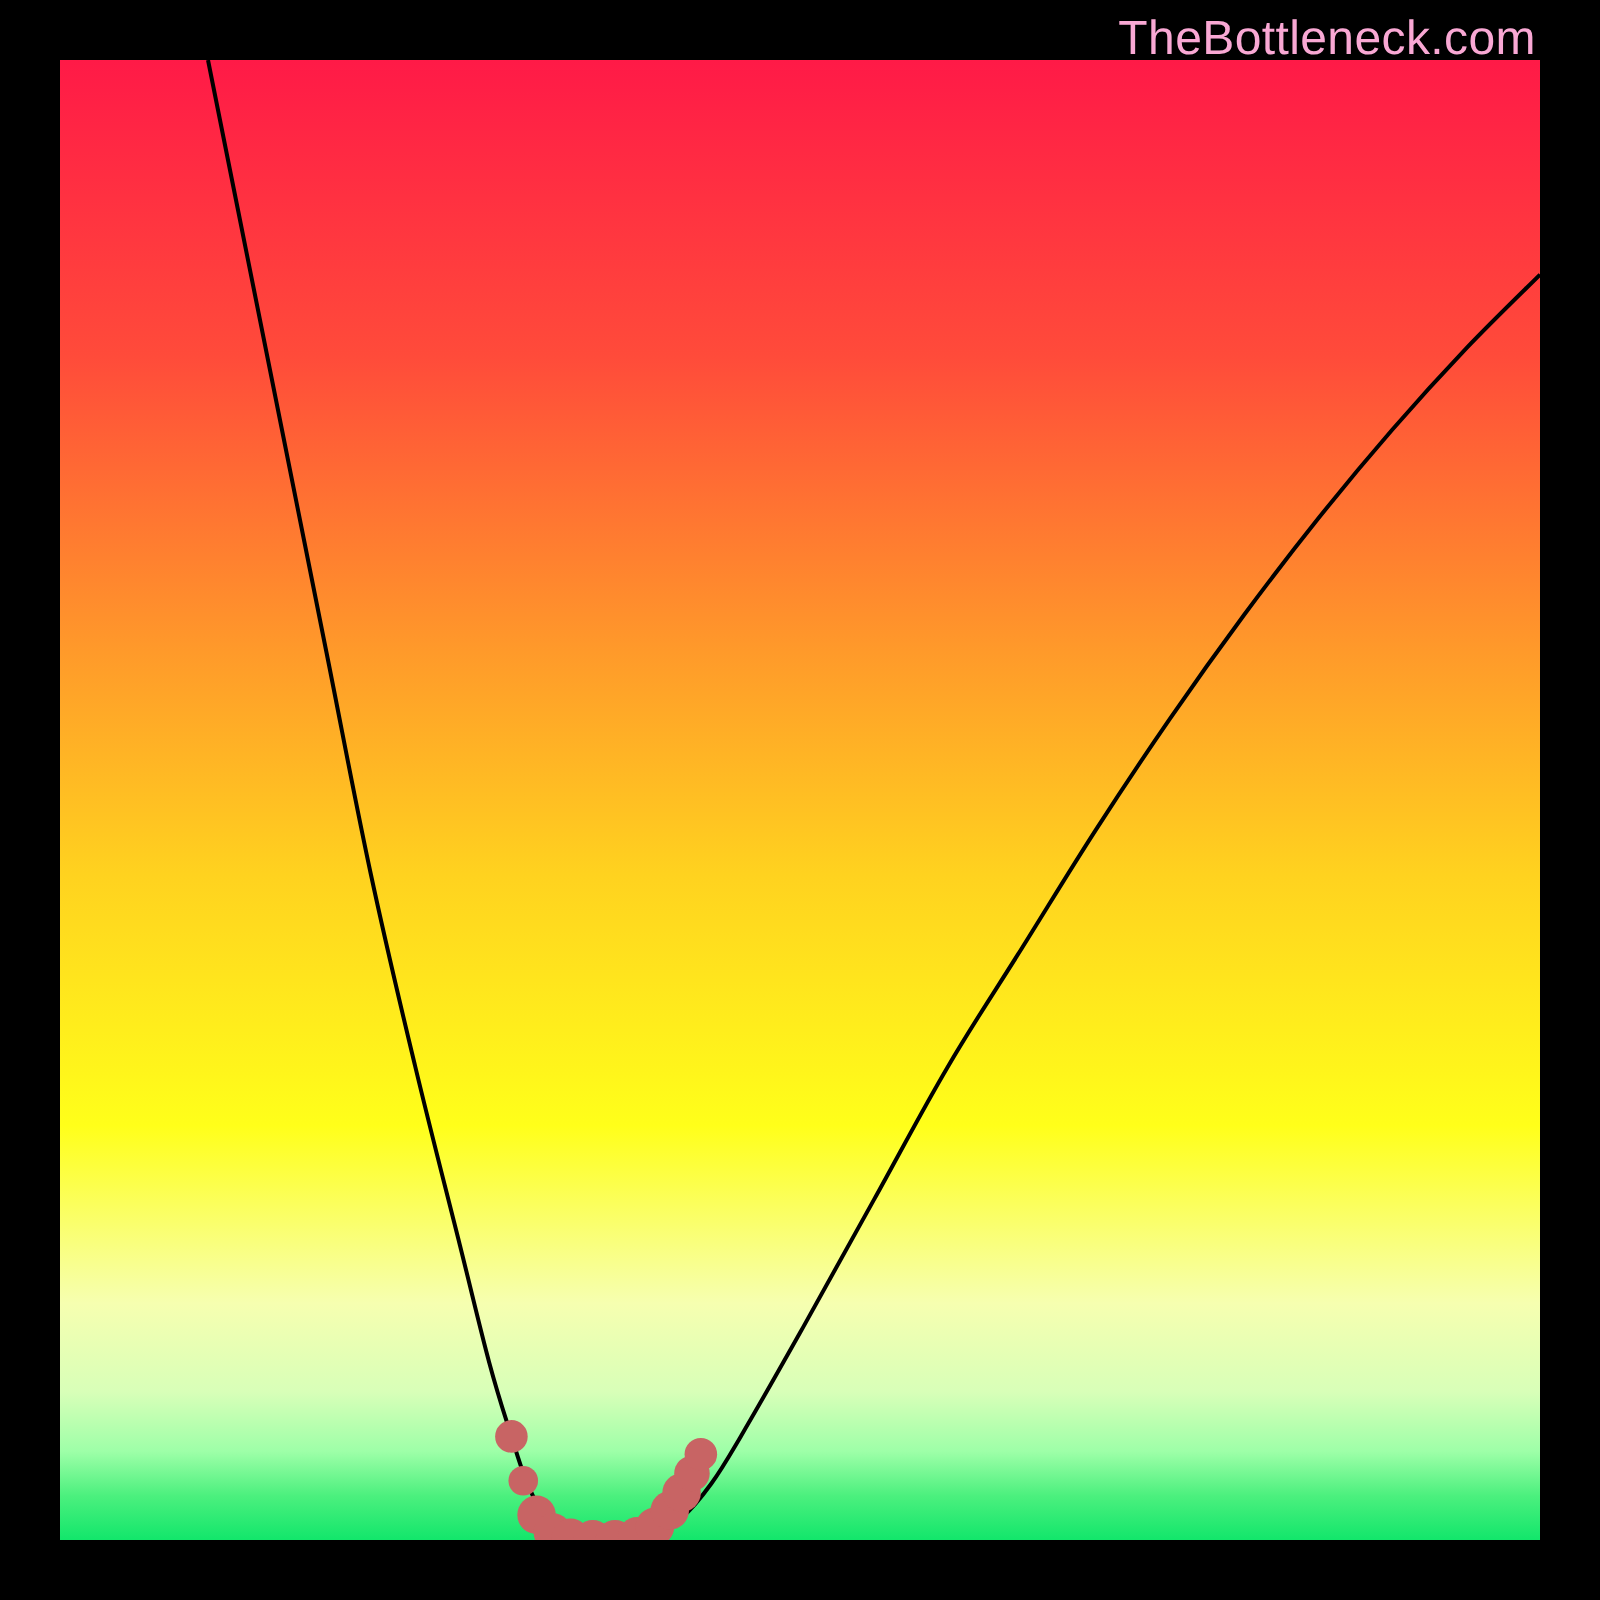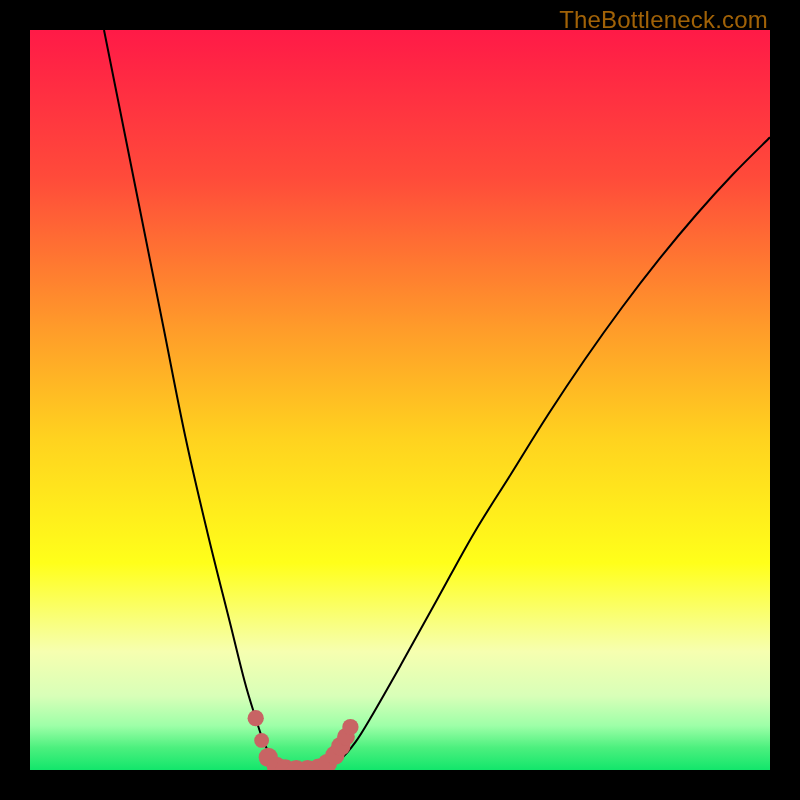--- a/index.html
+++ b/index.html
@@ -18,21 +18,21 @@
     height: 740px;
     background: #000;
   }
   .watermark {
     position: absolute;
     top: 6px;
     right: 32px;
     font-family: Arial, Helvetica, sans-serif;
     font-size: 24px;
     font-weight: 500;
-    color: #a16207;
+    color: #f9a8d4;
     letter-spacing: 0.2px;
   }
   svg { display: block; }
 </style>
 </head>
 <body>
 
 <div class="frame">
   <svg id="chart-svg" width="740" height="740" viewBox="0 0 740 740">
     <defs>

